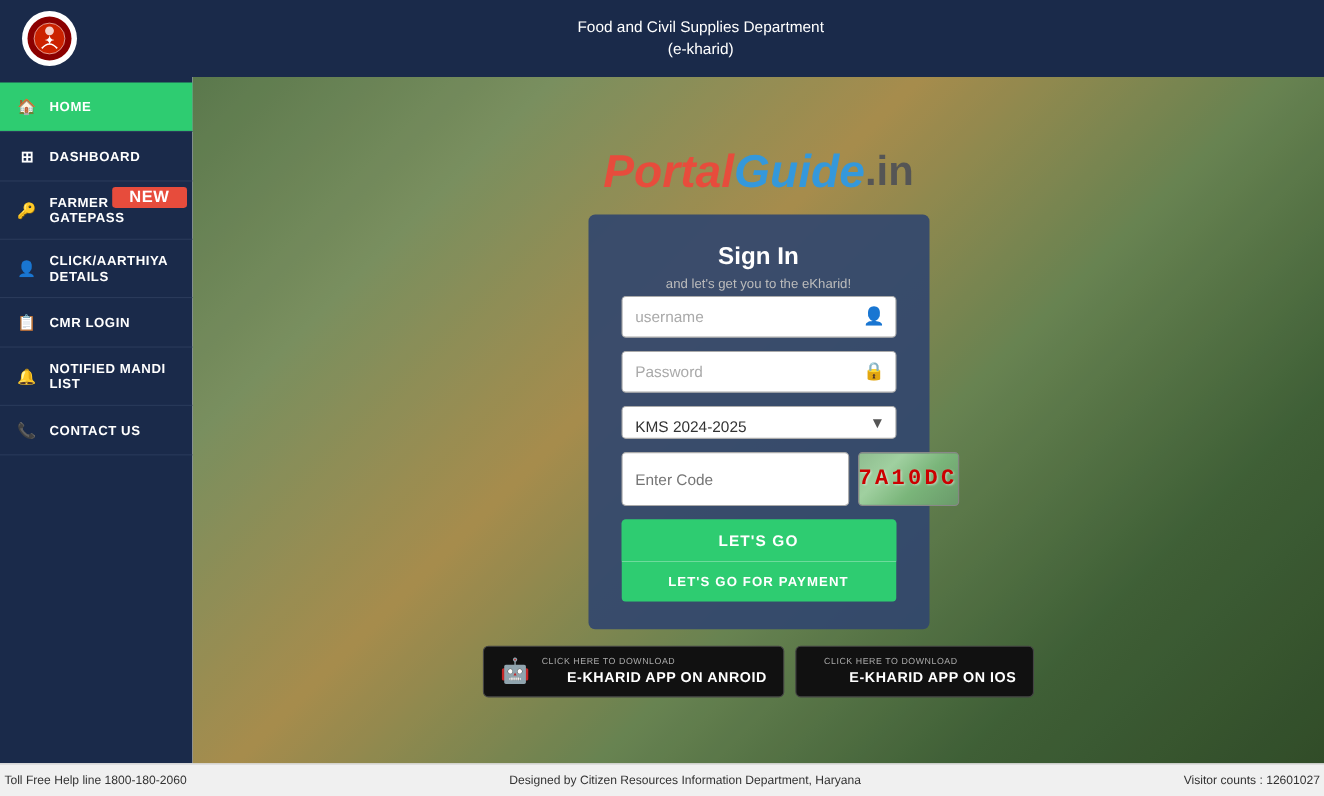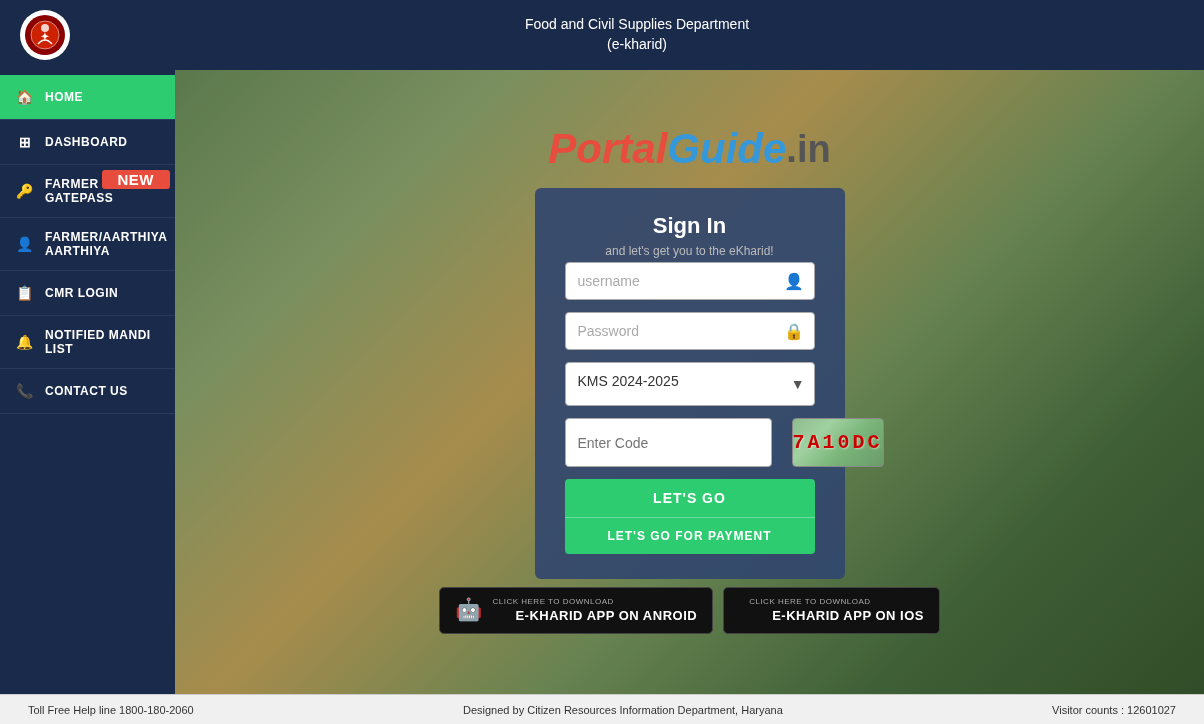--- a/index.html
+++ b/index.html
@@ -163,41 +163,41 @@
       font-size: 16px;
       color: #3498db;
     }
 
     .select-group {
       position: relative;
       margin-bottom: 12px;
     }
     .select-group select {
       width: 100%;
-      padding: 10px 35px 16px 12px;
+      padding: 10px 35px 2px 12px;
       border: 1px solid #aaa;
       border-radius: 4px;
       font-size: 14px;
       color: #333;
       background: #fff;
       appearance: none;
       outline: none;
       cursor: pointer;
     }
     .select-chevron {
       position: absolute;
       right: 10px; top: 50%;
       transform: translateY(-50%);
       color: #555; font-size: 14px;
       pointer-events: none;
     }
 
     .captcha-row {
       display: flex;
-      gap: 20px;
+      gap: 8px;
       margin-bottom: 12px;
     }
     .captcha-input {
       flex: 1;
       padding: 10px 12px;
       border: 1px solid #aaa;
       border-radius: 4px;
       font-size: 14px;
       background: #fff;
       outline: none;
@@ -268,21 +268,21 @@
     .app-btn .app-text .click-text { font-size: 8px; color: #aaa; text-transform: uppercase; letter-spacing: 0.5px; }
     .app-btn .app-text .dl-text { font-size: 13px; font-weight: bold; text-transform: uppercase; letter-spacing: 0.5px; padding-left: 23px; }
 
     
     .footer {
       background: #f0f0f0;
       height: 30px;
       display: flex;
       align-items: center;
       justify-content: space-between;
-      padding: 0 28px;
+      padding: 0 4px;
       font-size: 11px;
       color: #333;
       flex-shrink: 0;
       border-top: 1px solid #ccc;
     }
   </style>
 </head>
 <body>
 
 <div class="header">
@@ -312,21 +312,21 @@
       <span class="icon">⊞</span>
       <span>DASHBOARD</span>
     </div>
     <div class="sidebar-item">
       <span class="icon">🔑</span>
       <span>FARMER GATEPASS</span>
       <span class="new-badge">NEW</span>
     </div>
     <div class="sidebar-item">
       <span class="icon">👤</span>
-      <span>FARMER/AARTHIYA AARTHIYA</span>
+      <span>CLICK/AARTHIYA DETAILS</span>
     </div>
     <div class="sidebar-item">
       <span class="icon">📋</span>
       <span>CMR LOGIN</span>
     </div>
     <div class="sidebar-item">
       <span class="icon">🔔</span>
       <span>NOTIFIED MANDI LIST</span>
     </div>
     <div class="sidebar-item">

